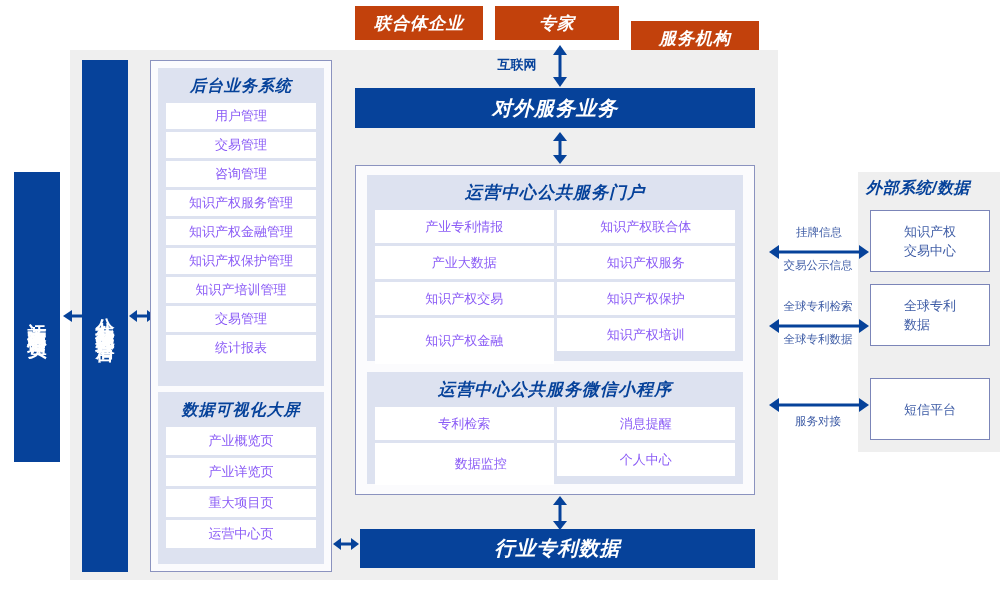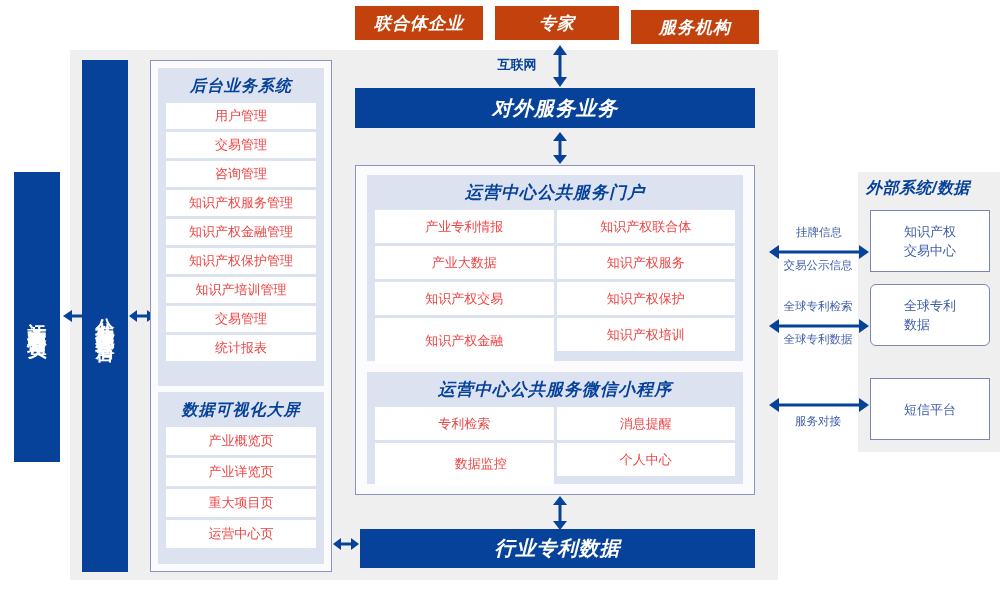--- a/index.html
+++ b/index.html
@@ -50,21 +50,21 @@
     font-weight:bold;
     font-style:italic;
     text-align:center;
     font-size:16px;
     line-height:24px;
     letter-spacing:1px;
     margin-bottom:5px;
   }
   .cell{
     background:#ffffff;
-    color:#ef4444;
+    color:#8b5cf6;
     font-size:13px;
     text-align:center;
     display:flex;align-items:center;justify-content:center;
     box-sizing:border-box;
     margin-bottom:3px;
   }
   .cell:last-child{margin-bottom:0;}
   .grid2{
     display:grid;
     grid-template-columns:1fr 1fr;
@@ -116,21 +116,21 @@
     box-sizing:border-box;
   }
 </style>
 </head>
 <body>
 
 <div id="stage">
 
   <div class="top-box" style="left:355px;top:6px;width:128px;height:34px;">联合体企业</div>
   <div class="top-box" style="left:495px;top:6px;width:124px;height:34px;">专家</div>
-  <div class="top-box" style="left:631px;top:10px;width:128px;height:34px;">服务机构</div>
+  <div class="top-box" style="left:631px;top:21px;width:128px;height:34px;">服务机构</div>
 
   <div class="gray-area" style="left:70px;top:50px;width:708px;height:530px;"></div>
 
   <svg class="arrow" style="left:548px;top:44px;" width="24" height="44" viewBox="0 0 24 44">
     <line x1="12" y1="8" x2="12" y2="36" stroke="#06429a" stroke-width="3"></line>
     <polygon points="12,1 5,11 19,11" fill="#06429a"></polygon>
     <polygon points="12,43 5,33 19,33" fill="#06429a"></polygon>
   </svg>
   <div class="conn-label" style="left:486px;top:56px;width:62px;font-weight:bold;color:#06429a;font-size:13px;">互联网</div>
 
@@ -225,21 +225,21 @@
 
   <div class="blue-bar" style="left:360px;top:529px;width:395px;height:39px;font-size:20px;">行业专利数据</div>
 
   <div class="gray-area" style="left:858px;top:172px;width:142px;height:280px;"></div>
   <div class="ext-title" style="left:866px;top:178px;">外部系统/数据</div>
 
   <div class="ext-box" style="left:870px;top:210px;width:120px;height:62px;">
     <span style="white-space:pre-line;">知识产权
 交易中心</span>
   </div>
-  <div class="ext-box" style="left:870px;top:284px;width:120px;height:62px;border-radius:6px;">
+  <div class="ext-box" style="left:870px;top:284px;width:120px;height:62px;">
     <span style="white-space:pre-line;">全球专利
 数据</span>
   </div>
   <div class="ext-box" style="left:870px;top:378px;width:120px;height:62px;">
     <span style="white-space:pre-line;">短信平台</span>
   </div>
 
   <svg class="arrow" style="left:768px;top:241px;" width="102" height="22" viewBox="0 0 102 22">
     <line x1="7" y1="11" x2="95" y2="11" stroke="#06429a" stroke-width="3"></line>
     <polygon points="1,11 11,4 11,18" fill="#06429a"></polygon>

